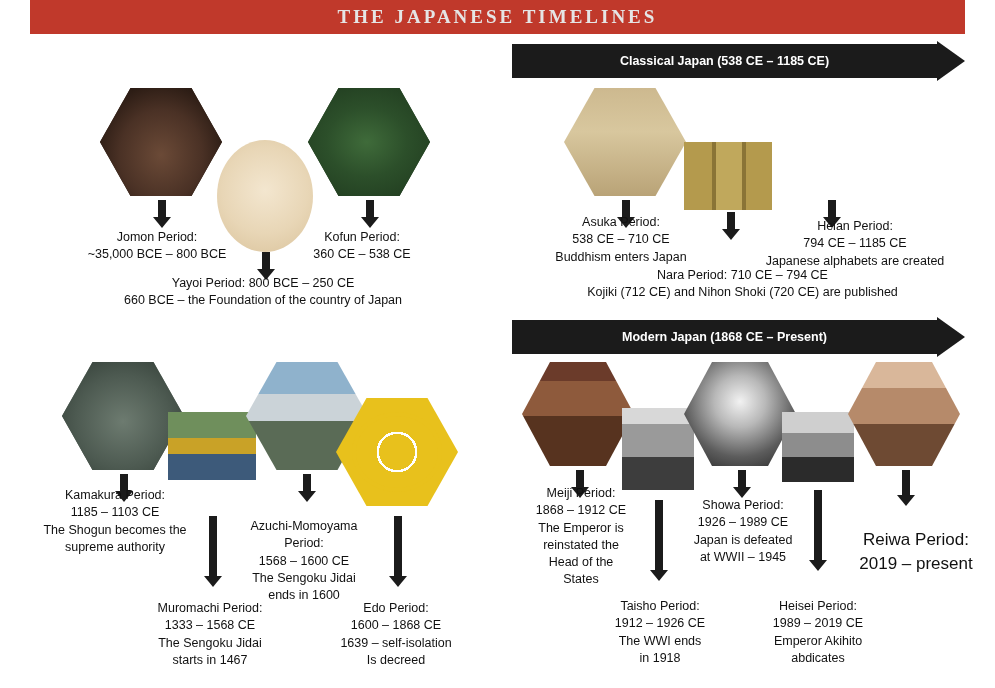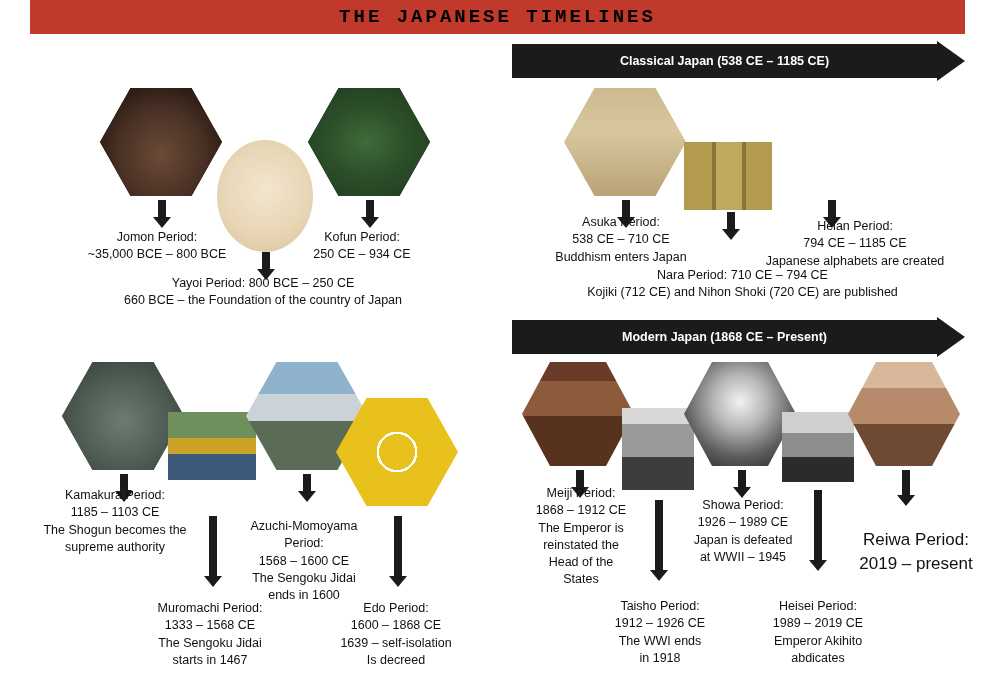--- a/index.html
+++ b/index.html
@@ -30,22 +30,22 @@
     height: 34px;
     background: #c0392b;
     display: flex;
     align-items: center;
     justify-content: center;
   }
   .title-text {
     font-size: 19px;
     font-weight: bold;
     letter-spacing: 3px;
-    color: #000000;
-    font-family: Liberation Mono, monospace;
+    color: #e5e5e5;
+    font-family: Liberation Serif, serif;
   }
 
   
   .arrow-banner {
     position: absolute;
     height: 34px;
   }
   .arrow-banner .bar {
     position: absolute;
     left: 34px;
@@ -245,21 +245,21 @@
       <div class="tip" style="top:17px;"></div>
   </div>
   <div class="dn" style="left:259px; top:252px; height:28px;">
     <div class="stem" style="height:17px;"></div>
       <div class="tip" style="top:17px;"></div>
   </div>
 
   <div class="cap" style="left:42px; top:229px; width:230px;">Jomon Period:
 ~35,000 BCE – 800 BCE</div>
   <div class="cap" style="left:272px; top:229px; width:180px;">Kofun Period:
-250 CE – 934 CE</div>
+360 CE – 538 CE</div>
   <div class="cap" style="left:44px; top:275px; width:438px;">Yayoi Period: 800 BCE – 250 CE
 660 BCE – the Foundation of the country of Japan</div>
 
   <div class="arrow-banner right-only" style="left:512px; top:44px; width:453px;">
     <div class="bar">
       <span>Classical Japan (538 CE – 1185 CE)</span>
     </div>
     <div class="head-right"></div>
   </div>
 

